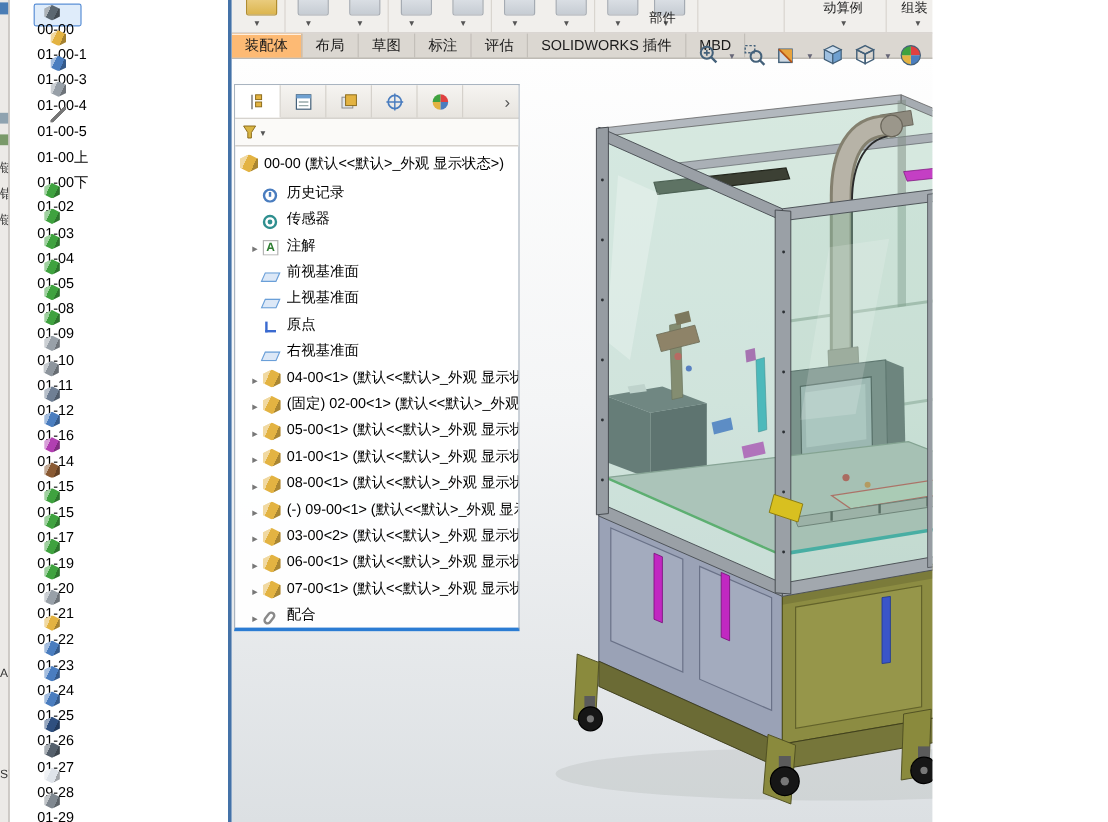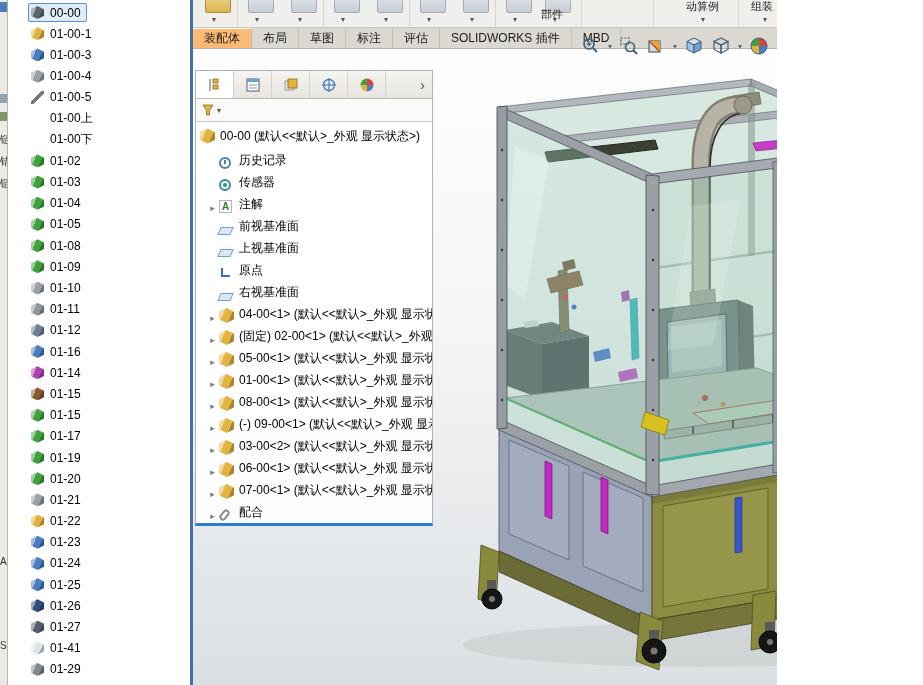--- a/index.html
+++ b/index.html
@@ -8,21 +8,21 @@
        -webkit-font-smoothing:antialiased;}
   
   #left-strip{position:absolute;left:0;top:0;width:8px;height:685px;background:#eceae7;
               border-right:1px solid #b8b4ae;box-sizing:border-box;overflow:hidden;z-index:7;}
   .strip-ico{position:absolute;left:0;width:7px;}
   .strip-frag{position:absolute;left:0;width:7px;overflow:hidden;font-size:11px;color:#333;white-space:nowrap;}
   
   #left-tree{position:absolute;left:8px;top:0;width:182px;height:685px;background:#fff;
              overflow:hidden;padding-top:2px;box-sizing:border-box;z-index:6;}
   .pt-row{height:21.2px;display:flex;align-items:center;padding-left:20px;}
-  .pt-inner{display:flex;align-items:center;height:17px;padding:0 5px 0 2px;border:1px solid transparent;border-radius:2px;}
+  .pt-inner{display:flex;align-items:center;height:17px;padding:0 5px 0 2px;border:1px solid transparent;border-radius:2px;flex-direction:column;}
   .pt-inner.selected{border-color:#5a8fd6;background:rgba(185,212,243,.45);}
   .pt-ico{width:13px;height:13px;flex:0 0 13px;margin-right:6px;position:relative;}
   .pt-ico[data-type="part"]{
     clip-path:polygon(50% 0,100% 25%,100% 75%,50% 100%,0 75%,0 25%);
     background:linear-gradient(115deg, rgba(255,255,255,.5) 0 32%, rgba(255,255,255,0) 32%),
                linear-gradient(295deg, rgba(0,0,0,.28) 0 30%, rgba(0,0,0,0) 30%),
                var(--c,#888);}
   .pt-ico[data-type="sketch"]{background:linear-gradient(135deg, transparent 42%, #777 42% 58%, transparent 58%);}
   .pt-ico[data-type="none"]{visibility:hidden;}
   .pt-label{white-space:nowrap;}
@@ -320,21 +320,21 @@
     <div class="pt-row">
       <span class="pt-inner">
         <span class="pt-ico" data-type="part" style="--c: #55606c;"></span>
         <span class="pt-label">01-27</span>
       </span>
     </div>
 
     <div class="pt-row">
       <span class="pt-inner">
         <span class="pt-ico" data-type="part" style="--c: #dfe4ea;"></span>
-        <span class="pt-label">01-41</span>
+        <span class="pt-label">09-28</span>
       </span>
     </div>
 
     <div class="pt-row">
       <span class="pt-inner">
         <span class="pt-ico" data-type="part" style="--c: #808890;"></span>
         <span class="pt-label">01-29</span>
       </span>
     </div>
   </div>

